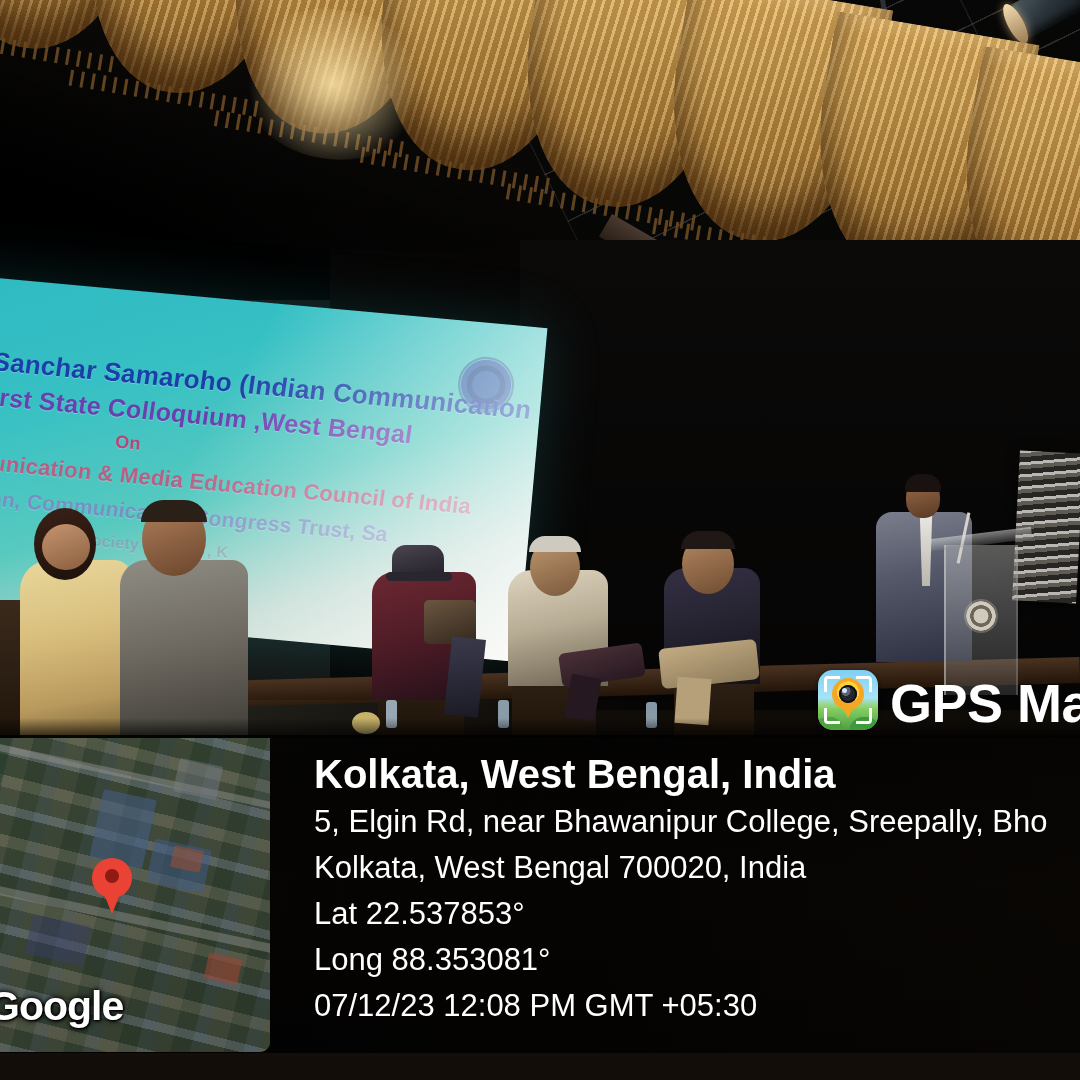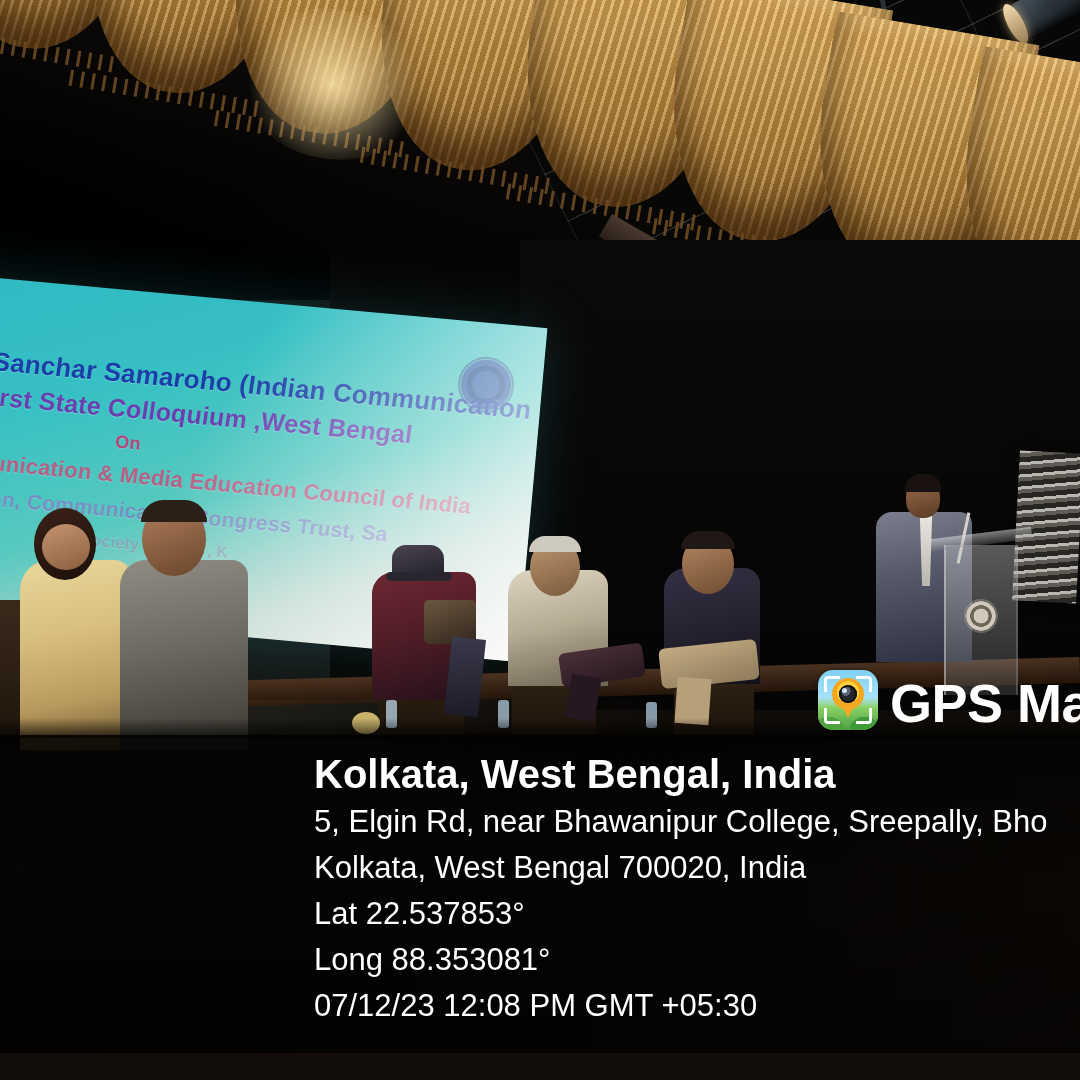--- a/index.html
+++ b/index.html
@@ -336,20 +336,37 @@
         <div class="t"></div>
         <div class="lens"></div>
       </div>
     <span class="br tl"></span>
       <span class="br tr"></span>
       <span class="br bl"></span>
       <span class="br brr"></span>
   </div>
   <div class="gps-brand">GPS Ma</div>
 
+  <div class="map-thumb">
+    <div class="map-sat"></div>
+    <div class="map-road r2"></div>
+    <div class="map-road r1"></div>
+    <div class="map-roof" style="left:96px;top:56px;width:54px;height:70px;background:rgba(70,95,135,.55);transform:rotate(12deg);"></div>
+    <div class="map-roof" style="left:150px;top:106px;width:58px;height:44px;background:rgba(62,92,140,.50);transform:rotate(12deg);"></div>
+    <div class="map-roof" style="left:176px;top:24px;width:44px;height:34px;background:rgba(120,126,134,.45);transform:rotate(12deg);"></div>
+    <div class="map-roof" style="left:172px;top:110px;width:30px;height:22px;background:rgba(150,78,54,.60);transform:rotate(12deg);"></div>
+    <div class="map-roof" style="left:206px;top:218px;width:34px;height:26px;background:rgba(160,70,50,.55);transform:rotate(12deg);"></div>
+    <div class="map-roof" style="left:28px;top:182px;width:60px;height:40px;background:rgba(58,62,108,.45);transform:rotate(12deg);"></div>
+    <div class="map-pin">
+      <div class="bulb"></div>
+        <div class="tip"></div>
+        <div class="dot"></div>
+    </div>
+    <div class="gwm">Google</div>
+  </div>
 
   <div class="gps-text">
     <div class="gps-title">Kolkata, West Bengal, India</div>
     <div class="gps-line">5, Elgin Rd, near Bhawanipur College, Sreepally, Bho</div>
     <div class="gps-line">Kolkata, West Bengal 700020, India</div>
     <div class="gps-line">Lat 22.537853°</div>
     <div class="gps-line">Long 88.353081°</div>
     <div class="gps-line">07/12/23 12:08 PM GMT +05:30</div>
   </div>
 

